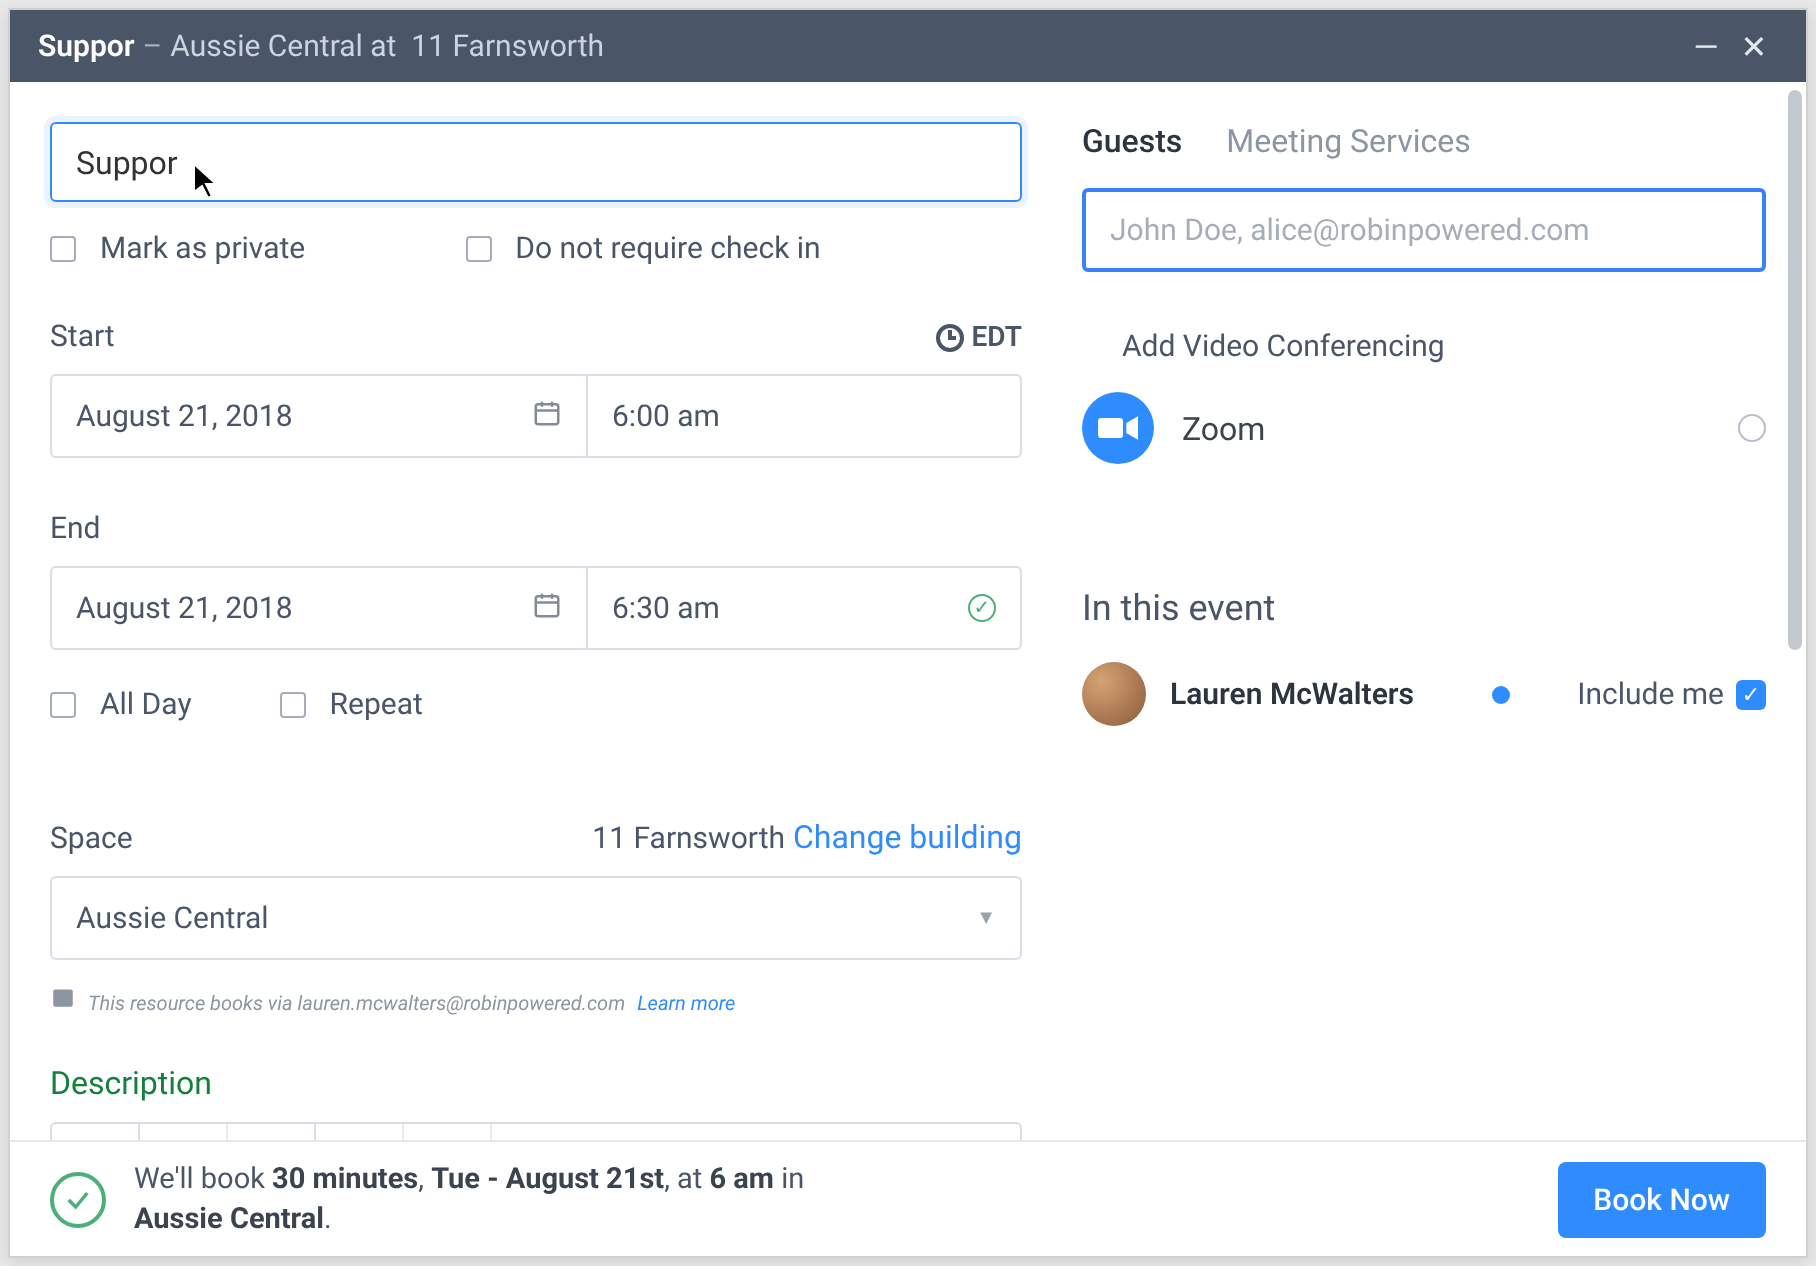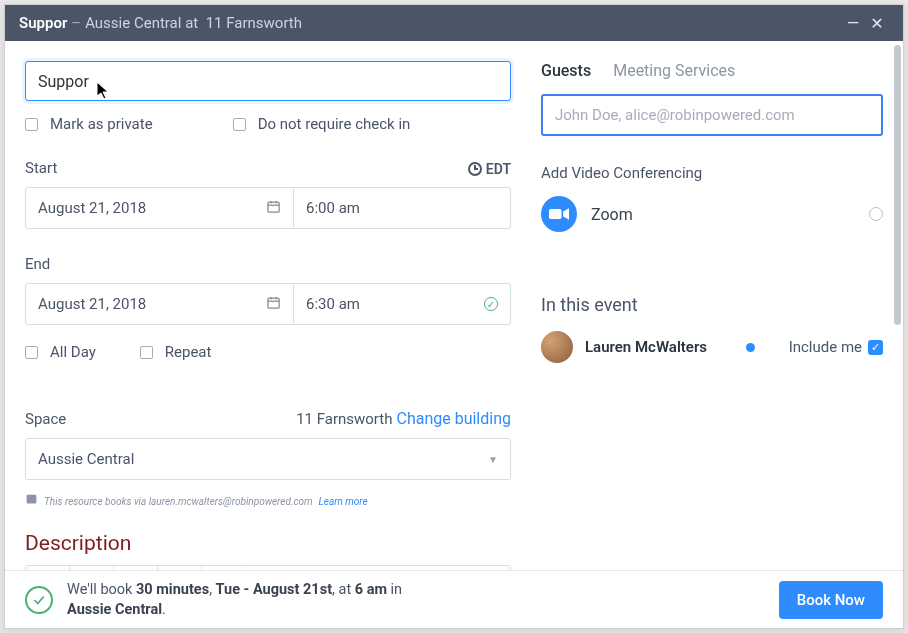--- a/index.html
+++ b/index.html
@@ -32,33 +32,33 @@
   .check-badge { position: absolute; right: 12px; width: 14px; height: 14px; border: 1.5px solid #4caf78; border-radius: 50%; display:flex; align-items:center; justify-content:center; color:#4caf78; font-size:10px; }
   .space-row { display:flex; align-items:baseline; margin-top: 48px; }
   .space-row .grow { flex:1; }
   .space-bld { font-size: 15px; color:#4a5568; }
   .link { color:#2e8cff; cursor:pointer; }
   .select { width:486px; height:42px; border:1px solid #d8dde3; border-radius:3px; margin-top:10px; display:flex; align-items:center; padding:0 12px; font-size:15px; color:#4a5568; position:relative; cursor:pointer;}
   .caret-down { position:absolute; right:12px; color:#9aa2ae; font-size:10px;}
   .note { margin-top:12px; font-size:10px; color:#8b95a3; font-style:italic; display:flex; align-items:flex-end; gap:6px;}
   .note .nicon { font-style:normal; color:#8b95a3;}
   .note .nlink { color:#2e8cff; font-style: italic; cursor:pointer;}
-  .desc-label { font-size:21px; color:#7f1d1d; margin-top:24px;}
+  .desc-label { font-size:16px; color:#15803d; margin-top:24px;}
   .toolbar { width:486px; height:42px; border:1px solid #d8dde3; border-radius:3px 3px 0 0; margin-top:10px; display:flex; align-items:center;}
   .tb-btn { width:44px; height:100%; display:flex; align-items:center; justify-content:center; color:#6b7583; font-size:14px; border-right:1px solid #e8ecef; cursor:pointer;}
   .tb-btn.sep-after { border-right:1px solid #d8dde3;}
   .tb-btn.italic { font-style: italic; font-family: Georgia, serif;}
   .tb-btn.bold { font-weight: 700; font-family: Georgia, serif;}
   
   .tabs { display:flex; gap:22px; font-size:16px; margin-bottom:14px;}
   .tab { color:#8b95a3; cursor:pointer;}
   .tab.active { color:#2c3440; font-weight:500;}
   .guest-input { width:100%; height:42px; border:2px solid #3b82f6; border-radius:3px; padding:0 12px; font-size:15px; color:#be185d;}
   .guest-input::placeholder { color:#a6adb8;}
-  .section-h { font-size:15px; color:#4a5568; margin-top:28px;}
+  .section-h { font-size:15px; color:#4a5568; margin-top:28px;margin-left:20px;}
   .zoom-row { display:flex; align-items:center; margin-top:14px; gap:14px;}
   .zoom-icon { width:36px; height:36px; background:#2e8cff; border-radius:50%; display:flex; align-items:center; justify-content:center;}
   .zoom-icon svg { fill:#fff;}
   .zoom-label { font-size:16px; color:#3a434f; flex:1;}
   .radio { width:14px; height:14px; border:1.5px solid #b7bec8; border-radius:50%; cursor:pointer;}
   .event-h { font-size:18px; color:#4a5568; margin-top:62px;}
   .guest-row { display:flex; align-items:center; margin-top:16px; gap:12px;}
   .avatar { width:32px; height:32px; border-radius:50%; background: radial-gradient(circle at 30% 30%, #d4a373, #8b5a3c);}
   .guest-name { font-size:15px; font-weight:600; color:#2c3440; flex:1;}
   .status-dot { width:9px; height:9px; background:#2e8cff; border-radius:50%;}

